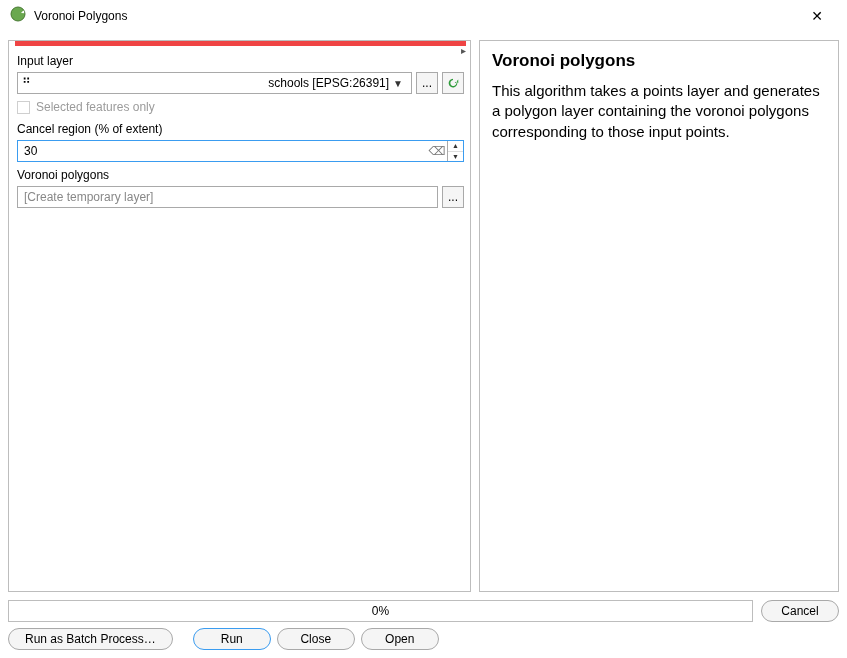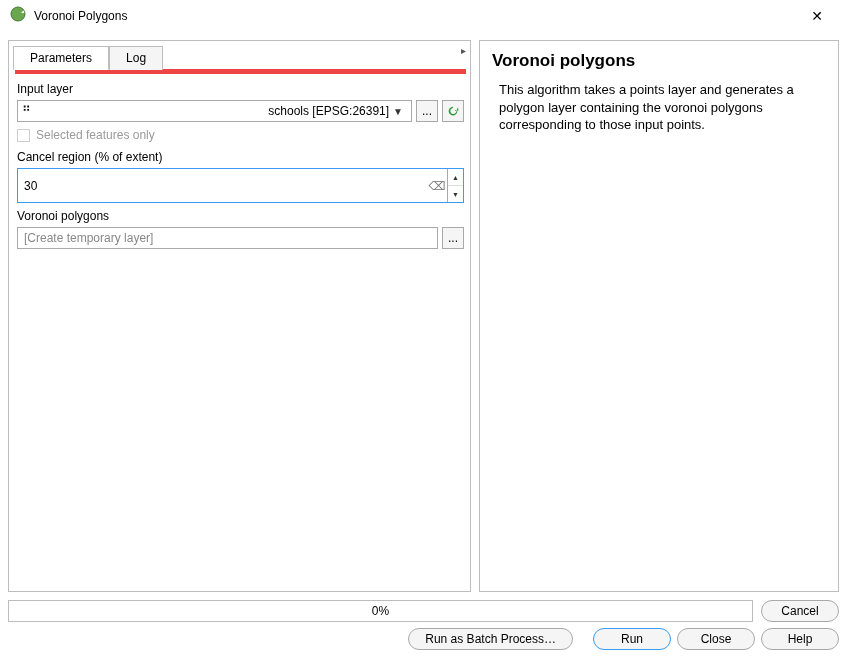--- a/index.html
+++ b/index.html
@@ -104,21 +104,21 @@
     font-size: 10px;
     background: #fff;
   }
   .chk.disabled { border-color: #cfcfcf; }
   .chk.checked::after { content: "✓"; color: #000; line-height: 1; }
   .disabled-text { color: #9b9b9b; }
   .spin-wrap {
     flex: 1;
     display: flex;
     border: 1px solid #3a9cf0;
-    height: 35px;
+    height: 22px;
     background: #fff;
   }
   .spin-input {
     flex: 1;
     border: none;
     outline: none;
     padding: 0 6px;
     font-family: inherit;
     font-size: 12px;
   }
@@ -150,22 +150,22 @@
     width: 360px;
     border: 1px solid #bdbdbd;
     padding: 10px 12px;
   }
   .right-panel h2 {
     margin: 0 0 10px 0;
     font-size: 17px;
     font-weight: bold;
   }
   .right-panel p {
-    margin: 7px;
-    font-size: 13px;
+    margin: 0;
+    font-size: 15px;
     line-height: 1.35;
   }
   .bottom {
     padding: 0 8px 8px 8px;
   }
   .progress-row {
     display: flex; gap: 8px; margin-bottom: 6px;
   }
   .progress {
     flex: 1;
@@ -179,21 +179,21 @@
     background: #f5f5f5;
     height: 22px;
     padding: 0 16px;
     min-width: 78px;
     display: inline-flex; align-items: center; justify-content: center;
     cursor: pointer;
     border-radius: 11px;
   }
   .btn.primary { border-color: #3a9cf0; }
   .btn-row {
-    display: flex; justify-content: flex-end; align-items: center;
+    display: flex; justify-content: flex-start; align-items: center;
   }
   .btn-row .right-btns { display: flex; gap: 6px; margin-left: 20px; }
 </style>
 </head>
 <body>
 
 <div class="window">
 
   <div class="titlebar">
     <span class="app-icon">
@@ -204,24 +204,20 @@
     </span>
     <span class="title">Voronoi Polygons</span>
     <span class="close-btn">✕</span>
   </div>
 
   <div class="content">
 
     <div class="left-panel">
       <span class="collapse-arrow">▸</span>
 
-      <div class="tabs">
-        <div class="tab active">Parameters</div>
-        <div class="tab">Log</div>
-      </div>
 
       <div class="tab-body">
 
         <div class="field-label">Input layer</div>
         <div class="row">
           <div class="combo">
             <span class="icon-dots">⠛</span>
             <span class="combo-text">schools [EPSG:26391]</span>
             <span class="combo-arrow">▼</span>
           </div>
@@ -274,18 +270,18 @@
       <div class="progress">
         <span>0%</span>
       </div>
       <div class="btn">Cancel</div>
     </div>
     <div class="btn-row">
       <div class="btn" style="min-width:0;">Run as Batch Process…</div>
       <div class="right-btns">
         <div class="btn primary">Run</div>
         <div class="btn">Close</div>
-        <div class="btn">Help</div>
+        <div class="btn">Open</div>
       </div>
     </div>
   </div>
 
 </div>
 
 </body></html>

